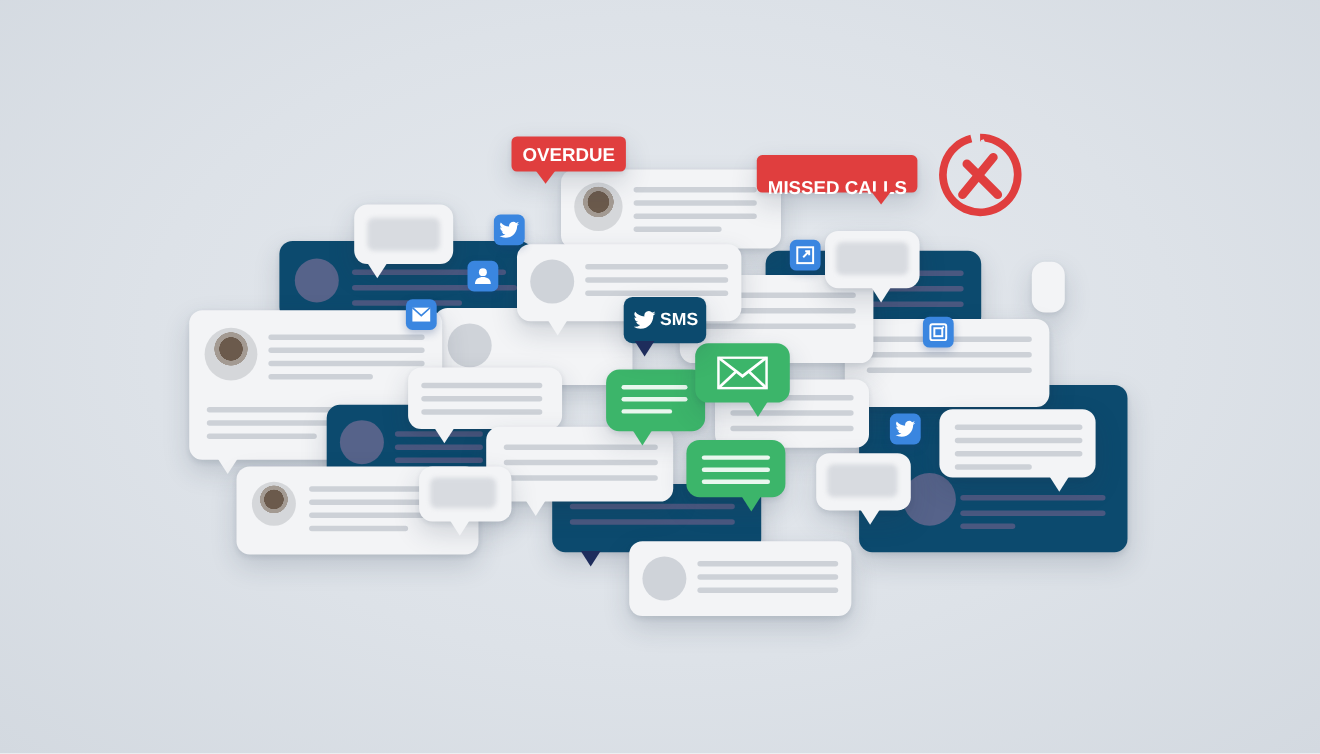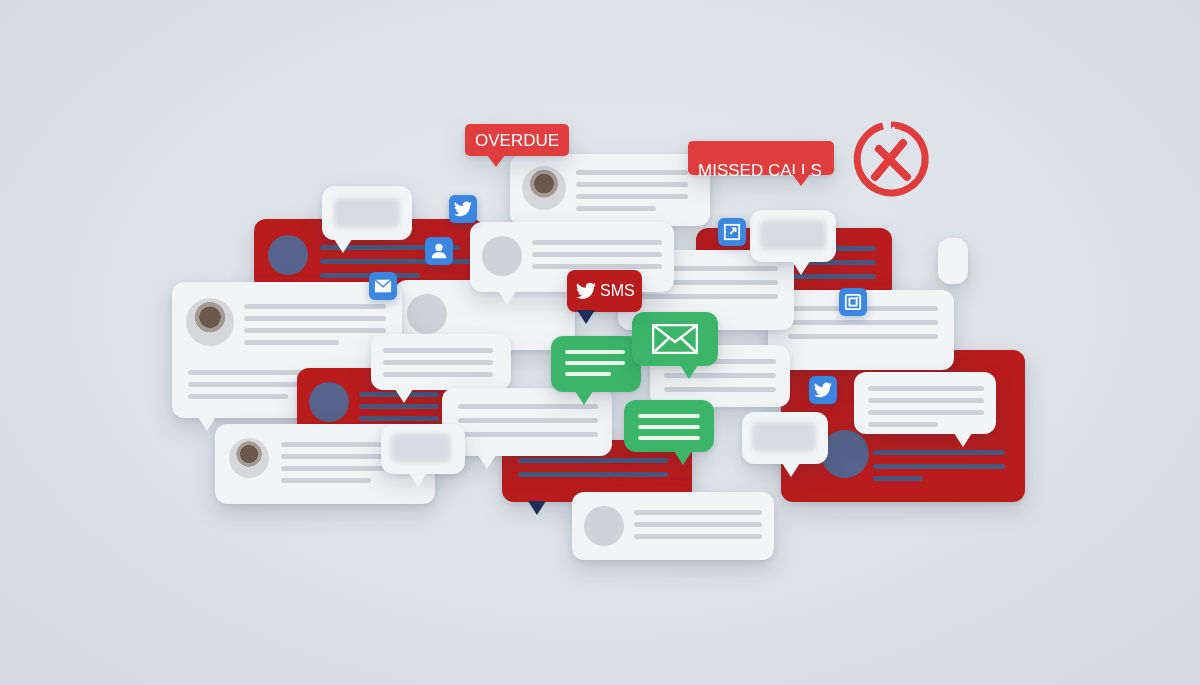--- a/index.html
+++ b/index.html
@@ -1,36 +1,36 @@
 <!DOCTYPE html>
 <html><head>
 <meta charset="utf-8">
 <style>
   html,body{margin:0;padding:0;}
   body{width:1200px;height:685px;overflow:hidden;position:relative;
     background:radial-gradient(ellipse at 50% 45%, #e6eaef 0%, #dde2e8 55%, #d3d9e0 100%);
     font-family:"Liberation Sans", sans-serif;}
   .b{position:absolute;border-radius:12px;box-shadow:0 10px 24px rgba(40,55,80,.18),0 2px 5px rgba(40,55,80,.1);}
   .w{background:#f3f4f6;}
-  .d{background:#b91c1c;}
+  .d{background:#0c4a6e;}
   .g{background:#3cb56a;}
   .r{background:#e03e3e;border-radius:5px;}
   .tail{position:absolute;width:0;height:0;border-left:9px solid transparent;border-right:9px solid transparent;}
   .w .tail{border-top:14px solid #f3f4f6;}
   .d .tail{border-top:14px solid #1e2d5c;}
   .g .tail{border-top:14px solid #3cb56a;}
   .r .tail{border-top:12px solid #e03e3e;}
   .ln{position:absolute;height:5px;border-radius:3px;background:#cdd1d7;}
   .d .ln{background:#4a5880;}
   .g .ln{background:#e9f7ee;height:4px;}
   .av{position:absolute;border-radius:50%;background:#cfd3d9;}
   .d .av{background:#56638a;}
   .photo{background:radial-gradient(circle at 50% 40%, #6b5a4c 0 28%, #a39a92 29% 40%, #d5d7da 41%);}
   .blur{position:absolute;background:#d8dbe0;border-radius:6px;filter:blur(2px);}
-  .lbl{position:absolute;color:#fff;font-weight:normal;font-size:17px;white-space:nowrap;}
+  .lbl{position:absolute;color:#fff;font-weight:bold;font-size:17px;white-space:nowrap;}
   .ic{position:absolute;width:28px;height:28px;border-radius:6px;background:#3a86e0;
       box-shadow:0 3px 8px rgba(30,60,120,.3);display:flex;align-items:center;justify-content:center;}
   .ic svg{width:18px;height:18px;}
 </style>
 </head>
 <body>
 
 <div class="b d" style="left:254px;top:219px;width:230px;height:72px;">
   <div class="av" style="left:14px;top:16px;width:40px;height:40px;"></div>
   <div class="ln" style="left:66px;top:26px;width:140px;"></div>

